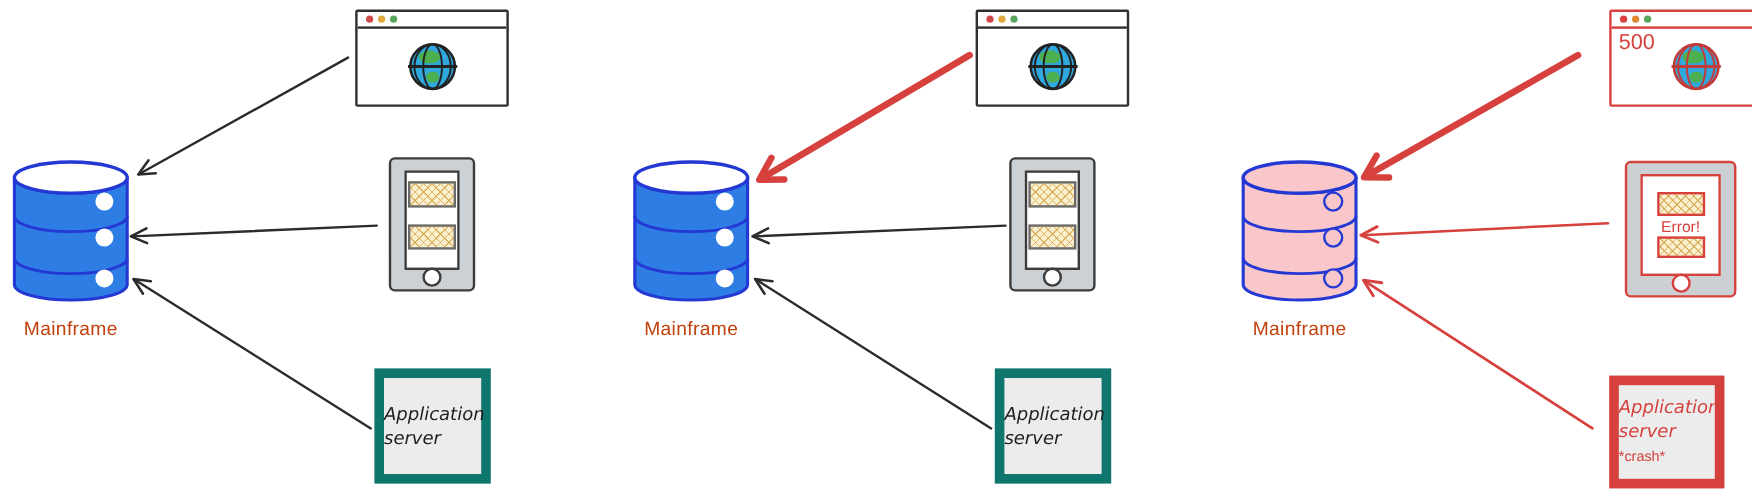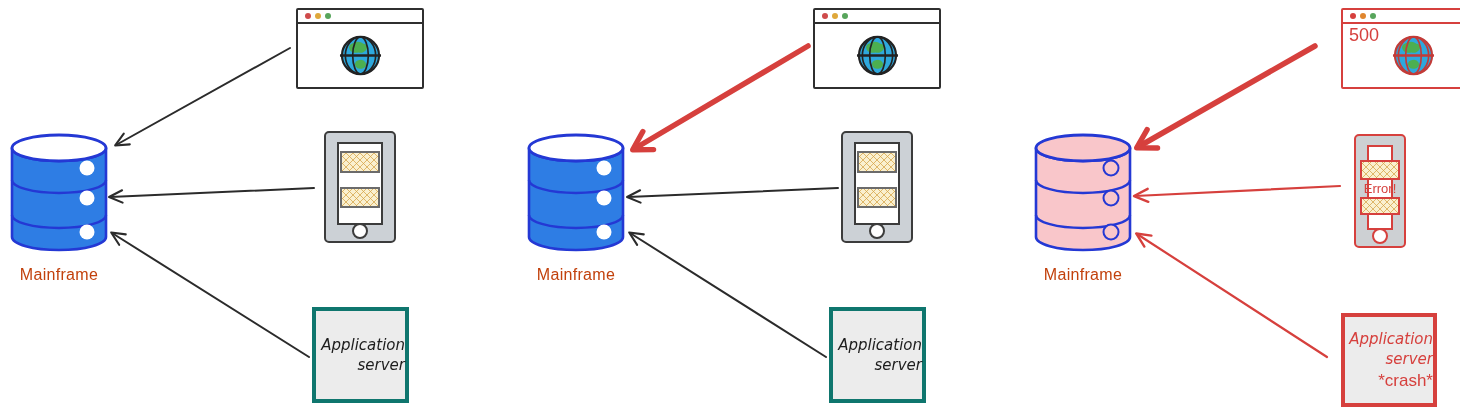--- a/index.html
+++ b/index.html
@@ -57,28 +57,28 @@
   .phone.err .hatch{border-color:#d6403d;height:20px;}
   .p-error{font-size:13px;color:#d6403d;font-weight:500;line-height:13px;}
   .p-home{
     position:absolute;left:50%;bottom:2px;transform:translateX(-50%);
     width:12px;height:12px;border-radius:50%;background:#ffffff;border:2px solid #3c3c3c;
   }
   .phone.err .p-home{border-color:#d6403d;}
 
   
   .appbox{
-    box-sizing:border-box;background:#ececec;border:4px solid #0f766e;
-    display:flex;flex-direction:column;align-items:flex-end;justify-content:center;
+    box-sizing:border-box;background:#ececec;border:8px solid #0f766e;
+    display:flex;flex-direction:column;align-items:flex-start;justify-content:center;
     font-family:"DejaVu Sans",sans-serif;font-style:italic;font-size:15px;font-weight:500;
     color:#1d1d1d;line-height:20px;
   }
   .appbox.err{border-color:#d6403d;color:#d6403d;background:#ececec;}
   .crash-line{
-    font-family:"Liberation Sans",sans-serif;font-style:normal;font-size:17px;
+    font-family:"Liberation Sans",sans-serif;font-style:normal;font-size:12px;
     font-weight:500;color:#d6403d;line-height:23px;
   }
 
   
   #arrow-layer{position:absolute;left:0;top:0;z-index:5;pointer-events:none;}
 </style>
 </head>
 <body>
 
 <div id="canvas">
@@ -198,21 +198,21 @@
           <circle cx="22" cy="22" r="19" fill="#2ea8dd" stroke="#c23b38" stroke-width="2.2"></circle>
           <path d="M13,10 q7,-4 12,0 q6,1 3,6 q-3,4 -8,3 q-7,1 -9,-3 q-2,-4 2,-6 Z" fill="#4caf50"></path>
           <path d="M19,27 q6,-2 8,2 q2,4 -2,6 q-6,2 -8,-2 q-2,-4 2,-6 Z" fill="#4caf50"></path>
           <ellipse cx="22" cy="22" rx="8" ry="19" fill="none" stroke="#c23b38" stroke-width="1.7"></ellipse>
           <ellipse cx="22" cy="22" rx="15.5" ry="19" fill="none" stroke="#c23b38" stroke-width="1.7"></ellipse>
           <path d="M1,22 H43" stroke="#c23b38" stroke-width="2.6" fill="none"></path>
         </svg>
       </div>
     </div>
 
-    <div class="abs phone err" style="left:1354px;top:134px;width:52px;height:114px;">
+    <div class="abs phone err" style="left:1354px;top:134px;width:93px;height:114px;">
       <div class="p-screen">
         <div class="hatch"></div>
         <div class="p-error">Error!</div>
         <div class="hatch" style="height:18px;"></div>
       </div>
       <div class="p-home"></div>
     </div>
 
     <div class="abs appbox err" style="left:1341px;top:313px;width:96px;height:94px;">
       <span>Application</span>

